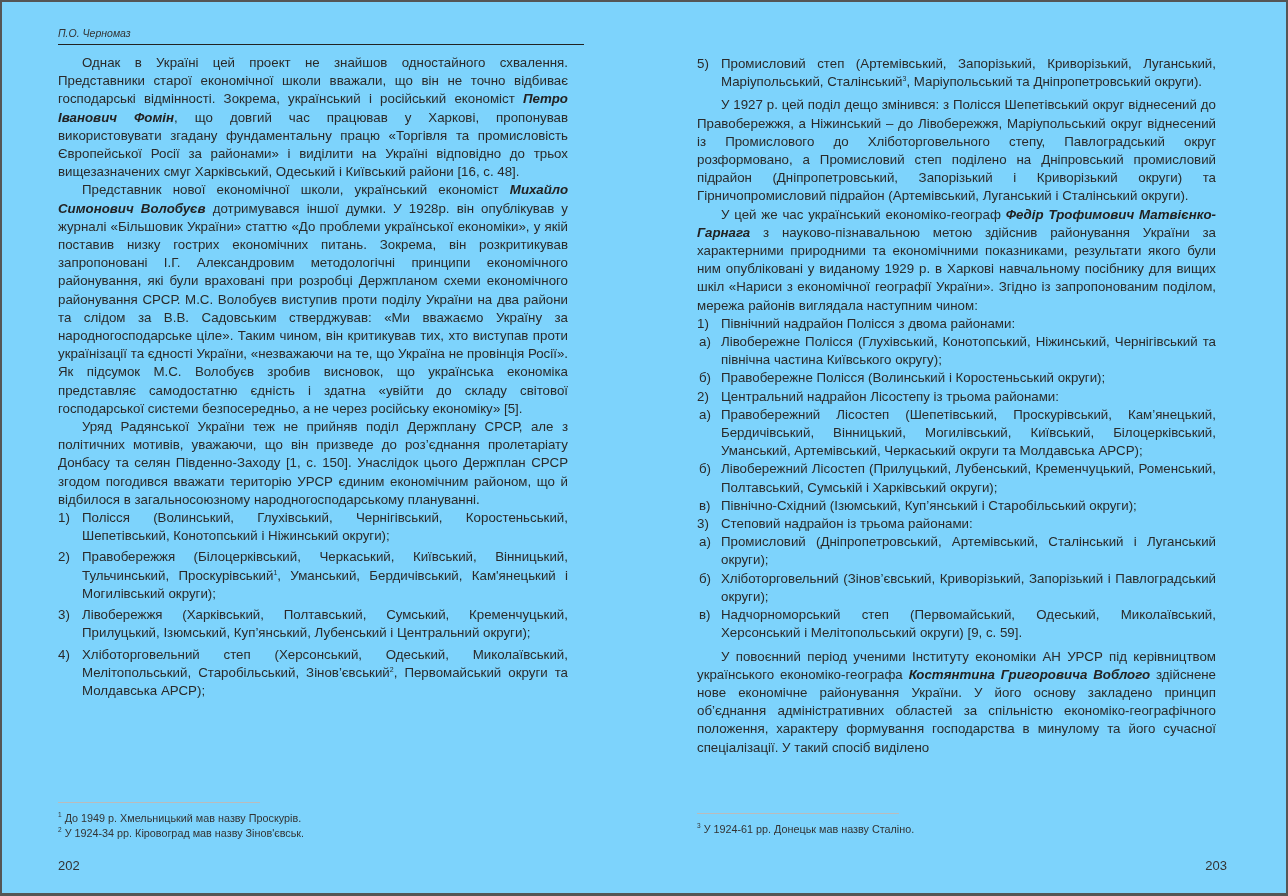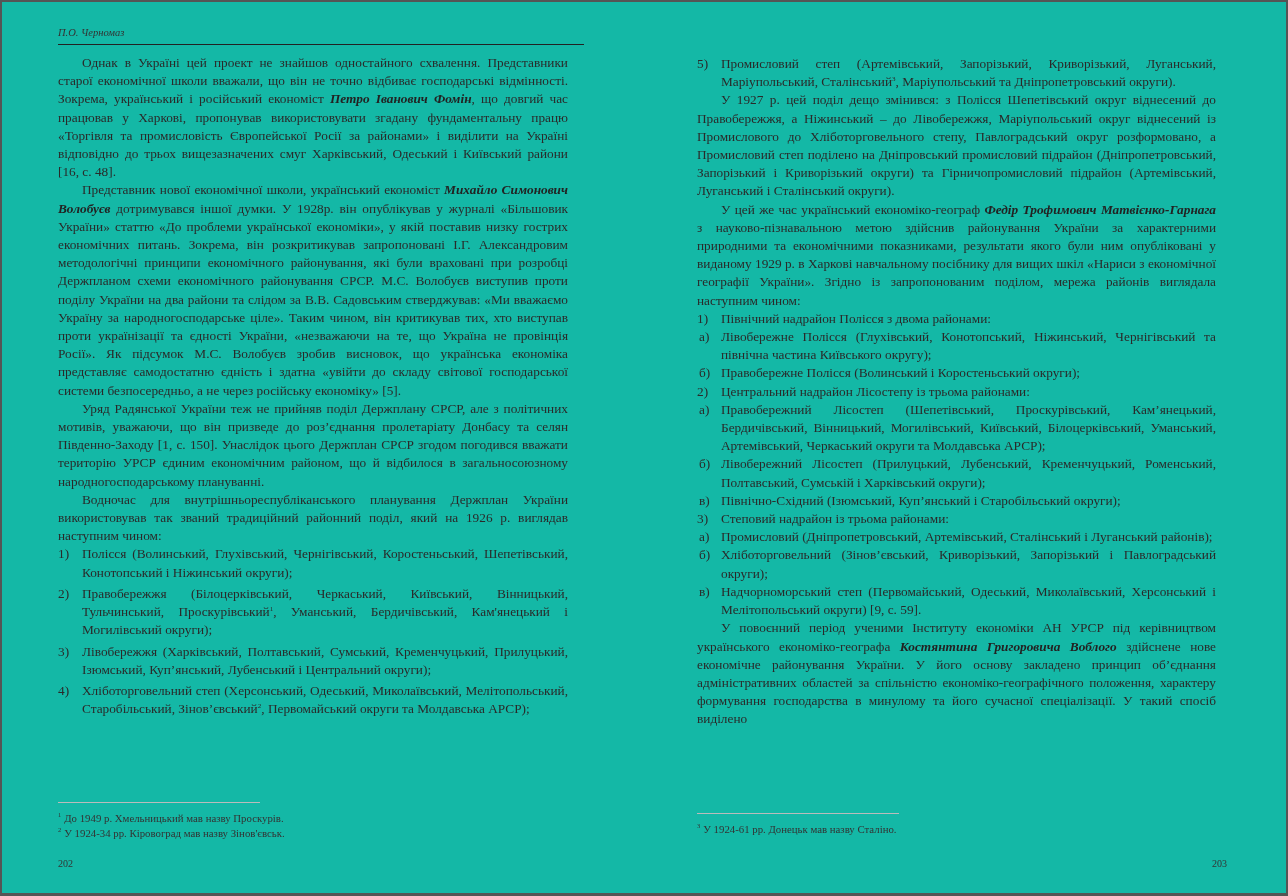--- a/index.html
+++ b/index.html
@@ -7,22 +7,21 @@
       width: 1288px; height: 896px; overflow: hidden;
       background: #ffffff;
       font-family: "Liberation Sans", sans-serif;
       color: #2a2a2a;
     }
     .spread {
       position: absolute; left: 0; top: 0;
       width: 1284px; height: 891px;
       border: 2px solid #555555;
       border-bottom-width: 3px;
-      background: #14b8a6;
-      font-family: Liberation Serif, serif;
+      background: #7dd3fc;
     }
     .page {
       position: absolute; top: 0; height: 100%;
     }
     .page.left { left: 56px; width: 526px; }
     .page.right { left: 695px; width: 535px; }
     .running-head {
       position: absolute; top: 25px; left: 0; right: 0;
       font-size: 10.5px; font-style: italic; color: #333;
       border-bottom: 1.3px solid #222;
@@ -53,43 +52,42 @@
     .page.left .fn-rule { top: 800px; }
     .page.right .fn-rule { top: 811px; }
     .footnotes {
       position: absolute; left: 0; right: 0;
       font-size: 10.8px; line-height: 14.5px; color: #333;
     }
     .page.left .footnotes { top: 809px; }
     .page.right .footnotes { top: 820px; }
     .footnotes sup { font-size: 6.5px; margin-right: 3px; }
     .page-number {
-      position: absolute; top: 856px; font-size: 10px; color: #333; text-align: center;
+      position: absolute; top: 856px; font-size: 13px; color: #333; text-align: center;
     }
     .page.left .page-number { left: 0; }
     .page.right .page-number { right: 5px; }
     .gap-3 { margin-top: 3px; }
-    .gap-4 { }
+    .gap-4 { margin-top: 5px; }
   </style>
 </head>
 <body>
 
 <div class="spread">
 
   <div class="page left">
     <div class="running-head">П.О. Черномаз</div>
 
     <div class="body-text">
       <p class="indent"><span>Однак в Україні цей проект не знайшов одностайного схвалення. Представники старої економічної школи вважали, що він не точно відбиває господарські відмінності. Зокрема, український і російський економіст </span><span class="name">Петро Іванович Фомін</span><span>, що довгий час працював у Харкові, пропонував використовувати згадану фундаментальну працю «Торгівля та промисловість Європейської Росії за районами» і виділити на Україні відповідно до трьох вищезазначених смуг Харківський, Одеський і Київський райони [16, с. 48].</span></p>
 
       <p class="indent"><span>Представник нової економічної школи, український економіст </span><span class="name">Михайло Симонович Волобуєв</span><span> дотримувався іншої думки. У 1928р. він опублікував у журналі «Більшовик України» статтю «До проблеми української економіки», у якій поставив низку гострих економічних питань. Зокрема, він розкритикував запропоновані І.Г. Александровим методологічні принципи економічного районування, які були враховані при розробці Держпланом схеми економічного районування СРСР. М.С. Волобуєв виступив проти поділу України на два райони та слідом за В.В. Садовським стверджував: «Ми вважаємо Україну за народногосподарське ціле». Таким чином, він критикував тих, хто виступав проти українізації та єдності України, «незважаючи на те, що Україна не провінція Росії». Як підсумок М.С. Волобуєв зробив висновок, що українська економіка представляє самодостатню єдність і здатна «увійти до складу світової господарської системи безпосередньо, а не через російську економіку» [5].</span></p>
 
       <p class="indent">Уряд Радянської України теж не прийняв поділ Держплану СРСР, але з політичних мотивів, уважаючи, що він призведе до роз’єднання пролетаріату Донбасу та селян Південно-Заходу [1, с. 150]. Унаслідок цього Держплан СРСР згодом погодився вважати територію УРСР єдиним економічним районом, що й відбилося в загальносоюзному народногосподарському плануванні.</p>
 
-      <p class="indent">Водночас для внутрішньореспубліканського планування Держплан України використовував так званий традиційний районний поділ, який на 1926 р. виглядав наступним чином:</p>
 
       <div class="item">
         <span class="num">1)</span>
         <span class="txt">Полісся (Волинський, Глухівський, Чернігівський, Коростеньський, Шепетівський, Конотопський і Ніжинський округи);</span>
       </div>
       <div class="item gap-3">
         <span class="num">2)</span>
         <span class="txt"><span>Правобережжя (Білоцерківський, Черкаський, Київський, Вінницький, Тульчинський, Проскурівський</span><sup>1</sup><span>, Уманський, Бердичівський, Кам'янецький і Могилівський округи);</span></span>
       </div>
       <div class="item gap-3">
@@ -151,21 +149,21 @@
           <div class="item">
             <span class="sub-num">в)</span>
             <span class="txt">Північно-Східний (Ізюмський, Куп’янський і Старобільський округи);</span>
           </div>
           <div class="item">
             <span class="num">3)</span>
             <span class="txt">Степовий надрайон із трьома районами:</span>
           </div>
           <div class="item">
             <span class="sub-num">а)</span>
-            <span class="txt">Промисловий (Дніпропетровський, Артемівський, Сталінський і Луганський районів);</span>
+            <span class="txt">Промисловий (Дніпропетровський, Артемівський, Сталінський і Луганський округи);</span>
           </div>
           <div class="item">
             <span class="sub-num">б)</span>
             <span class="txt">Хліботорговельний (Зінов’євський, Криворізький, Запорізький і Павлоградський округи);</span>
           </div>
           <div class="item">
             <span class="sub-num">в)</span>
             <span class="txt">Надчорноморський степ (Первомайський, Одеський, Миколаївський, Херсонський і Мелітопольський округи) [9, с. 59].</span>
           </div>
         </div>

